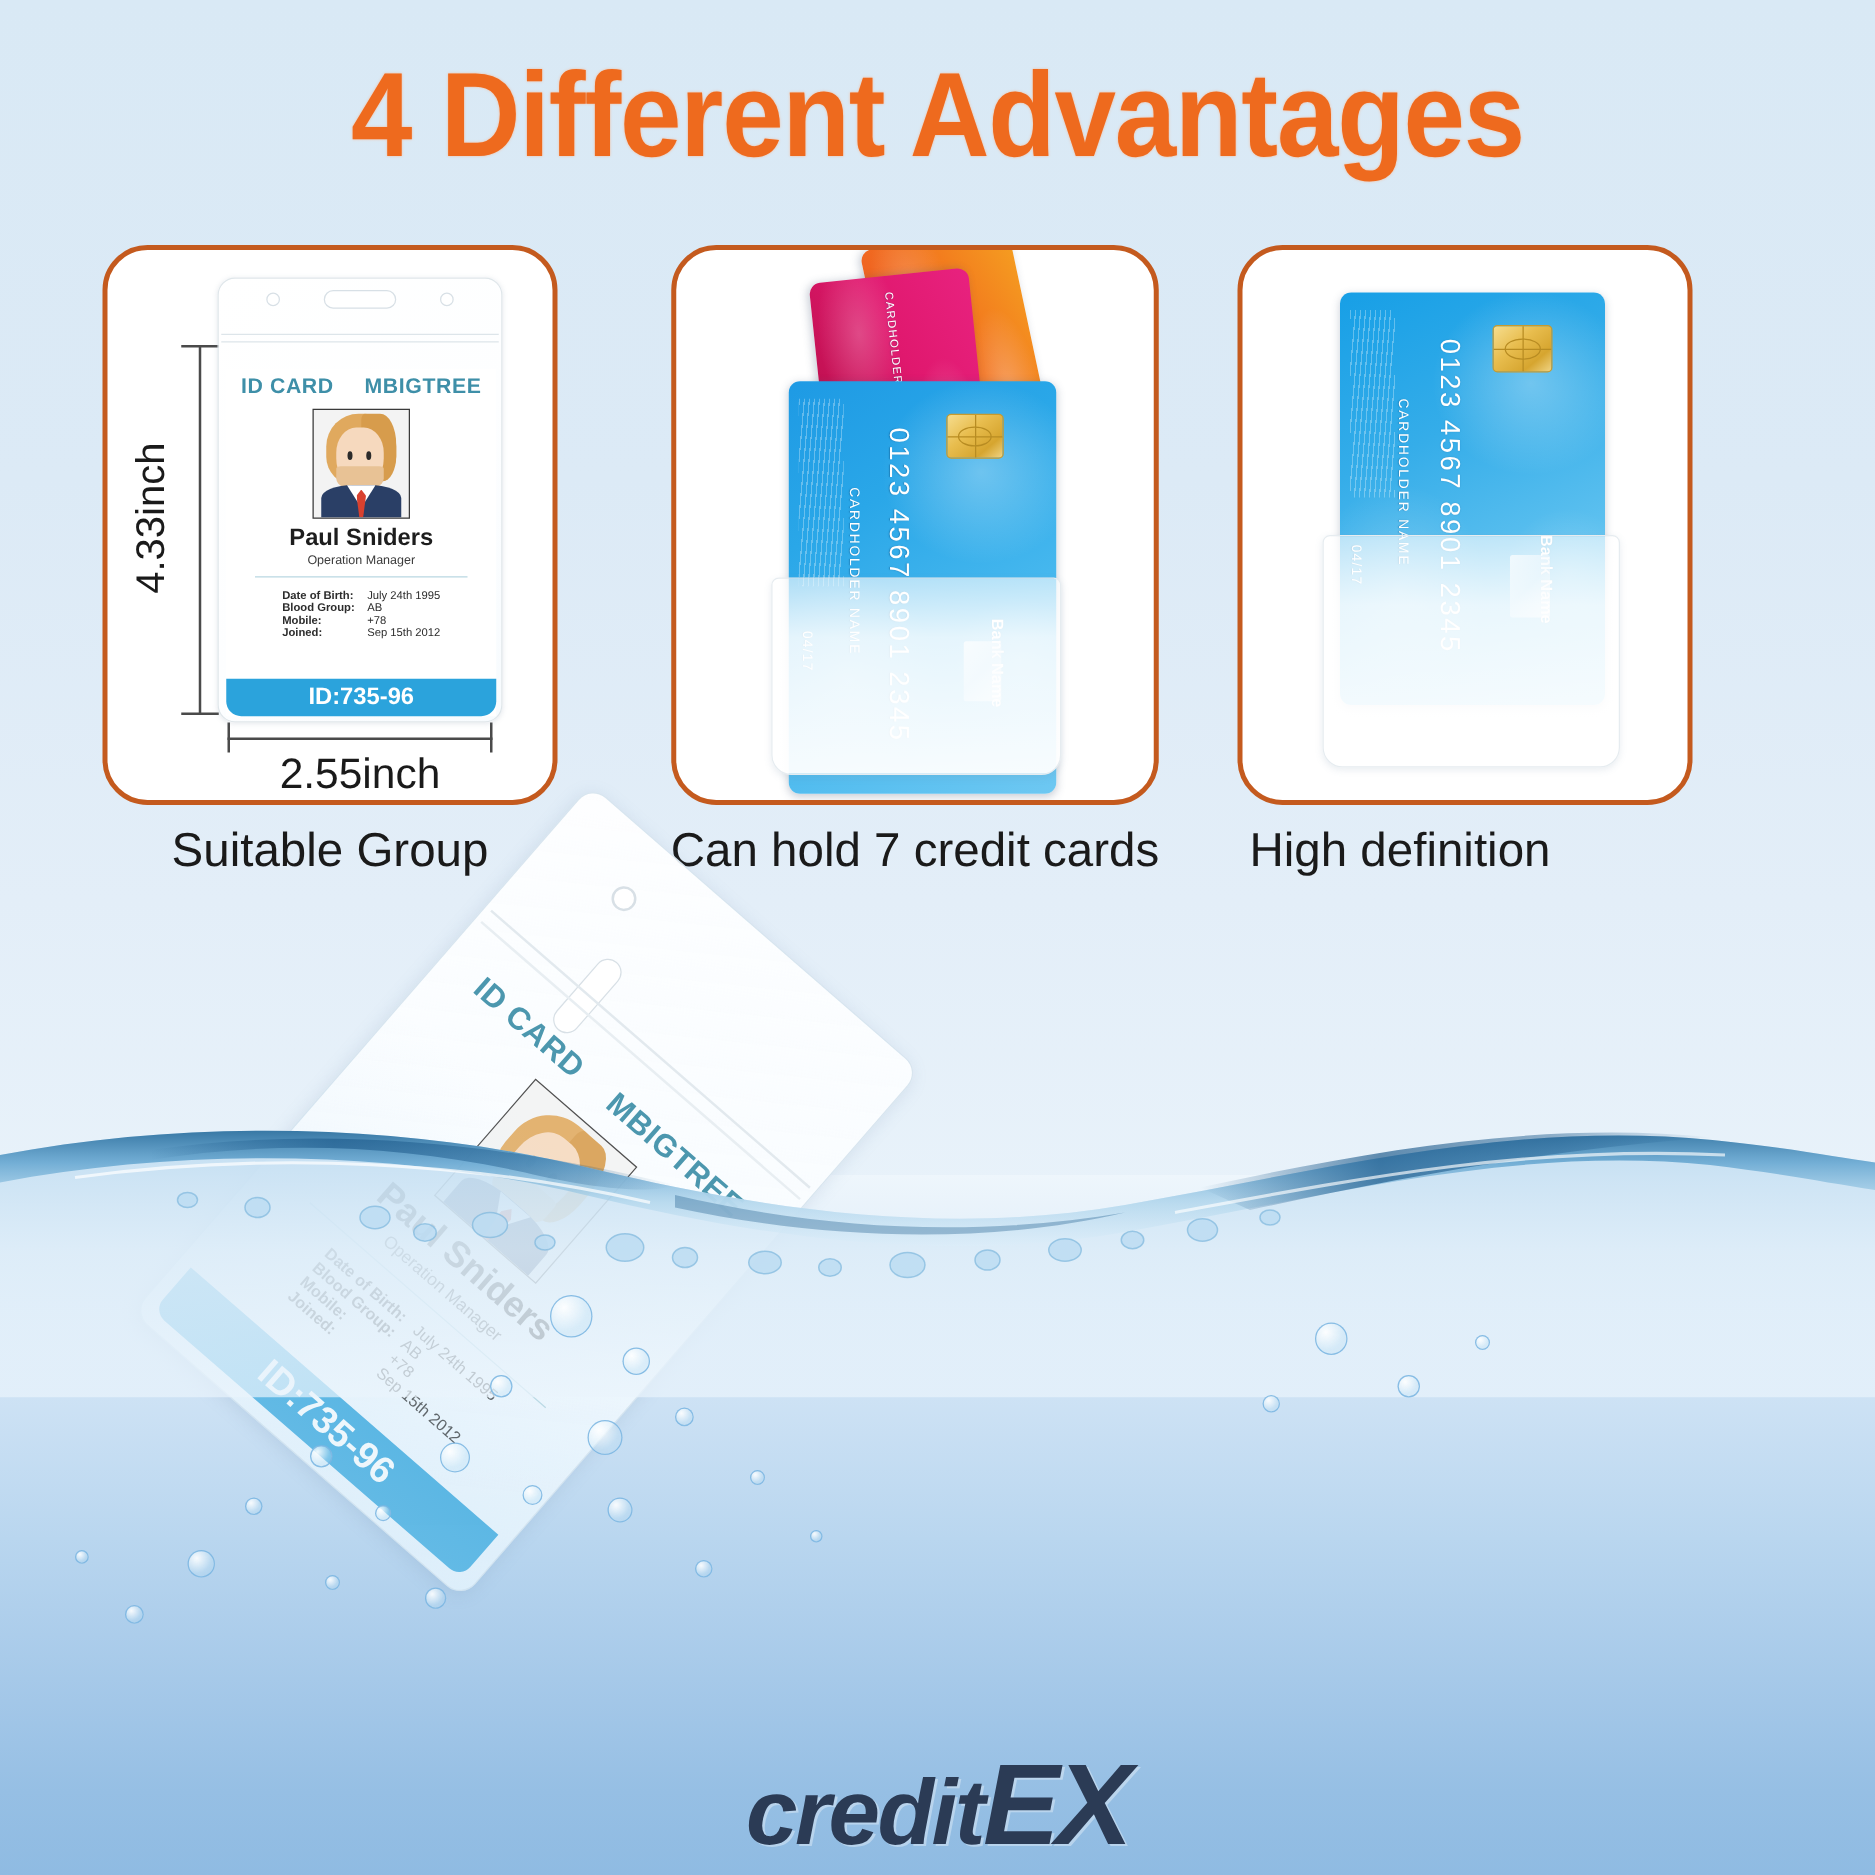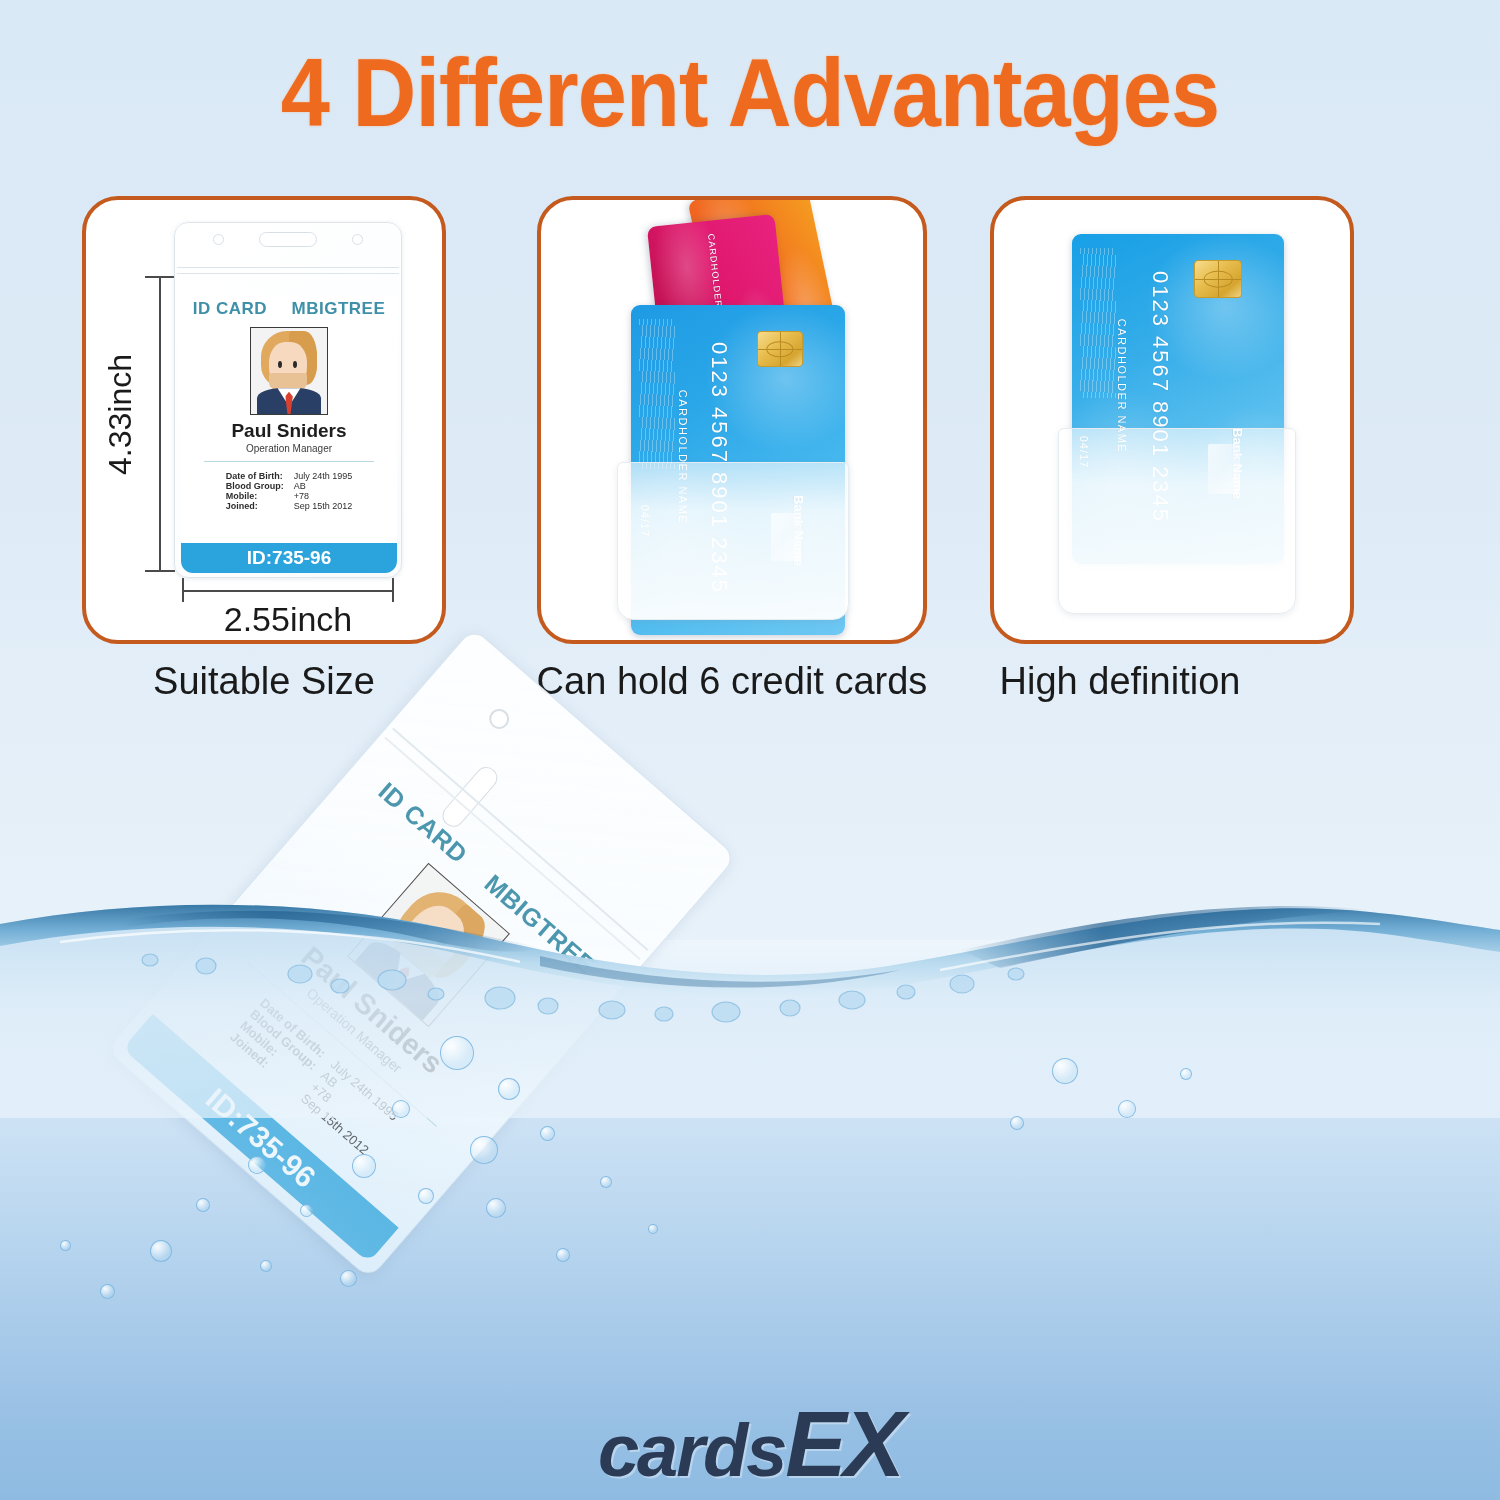--- a/index.html
+++ b/index.html
@@ -392,22 +392,22 @@
 
     <div class="cc-bank" style="left:130px; top:222px; font-size:13px; font-weight:bold;
                 transform:rotate(90deg); transform-origin:50% 50%;">Bank Name</div>
 
     <div class="cc-holo" style="left:136px; top:210px; width:32px; height:50px;"></div>
   </div>
 
   <div class="pocket" style="left:64px; top:228px; width:238px; height:186px;"></div>
 </div>
 
-<div class="caption cap-1">Suitable Size</div>
-<div class="caption cap-2">Can hold 6 credit cards</div>
+<div class="caption cap-1">Suitable Group</div>
+<div class="caption cap-2">Can hold 7 credit cards</div>
 <div class="caption cap-3">High definition</div>
 
 <div class="submerged">
   <div class="sub-glass"></div>
 
   <div class="hole-round" style="left:70px; top:42px; width:20px; height:20px; border-width:2px;"></div>
   <div class="hole-slot" style="left:28%; top:94px; width:22px; height:72px; border-radius:11px; transform:none;"></div>
   <div class="sleeve-seam" style="left:6px; right:6px; top:128px; height:2px; background:#e2e9ee;"></div>
   <div class="sleeve-seam" style="left:6px; right:6px; top:140px; height:2px; background:#e8eef2;"></div>
 
@@ -532,13 +532,13 @@
   <div class="bubble" style="left:60px;  top:300px; width:11px; height:11px;"></div>
   <div class="bubble" style="left:556px; top:308px; width:14px; height:14px;"></div>
   <div class="bubble" style="left:600px; top:236px; width:12px; height:12px;"></div>
   <div class="bubble" style="left:648px; top:284px; width:10px; height:10px;"></div>
   <div class="bubble" style="left:1052px; top:118px; width:26px; height:26px;"></div>
   <div class="bubble" style="left:1118px; top:160px; width:18px; height:18px;"></div>
   <div class="bubble" style="left:1010px; top:176px; width:14px; height:14px;"></div>
   <div class="bubble" style="left:1180px; top:128px; width:12px; height:12px;"></div>
 </div>
 
-<div class="logo"><span>cards</span><span class="ex">EX</span></div>
+<div class="logo"><span>credit</span><span class="ex">EX</span></div>
 
 </body></html>

